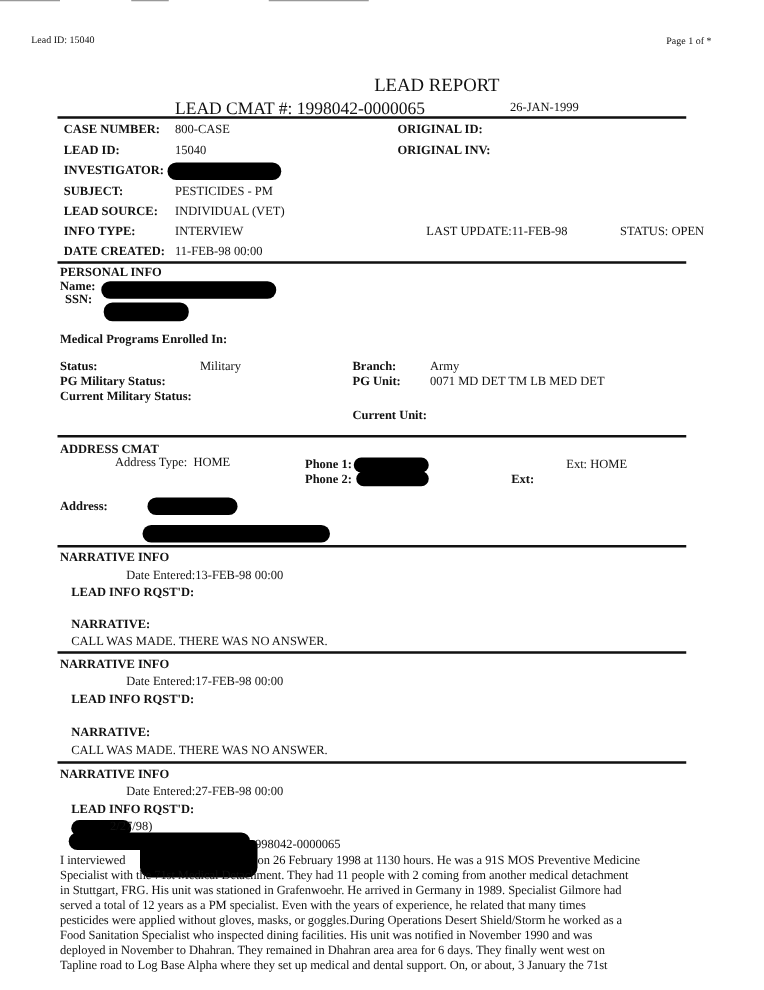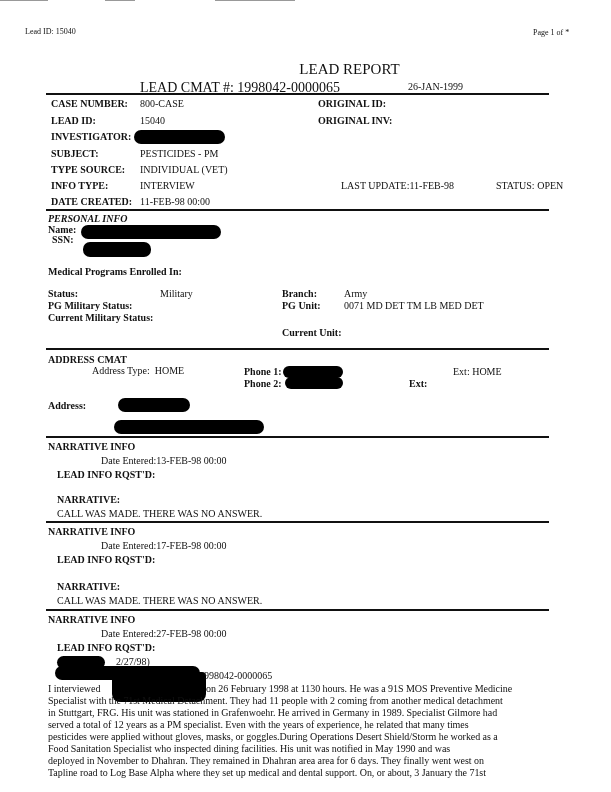--- a/index.html
+++ b/index.html
@@ -42,38 +42,38 @@
 <div class="abs lbl" style="left:51px; top:115px;">LEAD ID:</div>
 <div class="abs" style="left:140px; top:115px;">15040</div>
 <div class="abs lbl" style="left:318px; top:115px;">ORIGINAL INV:</div>
 
 <div class="abs lbl" style="left:51px; top:131px;">INVESTIGATOR:</div>
 <div class="redact" style="left:134px; top:130px; width:91px; height:14px;"></div>
 
 <div class="abs lbl" style="left:51px; top:148px;">SUBJECT:</div>
 <div class="abs" style="left:140px; top:148px;">PESTICIDES - PM</div>
 
-<div class="abs lbl" style="left:51px; top:164px;">TYPE SOURCE:</div>
+<div class="abs lbl" style="left:51px; top:164px;">LEAD SOURCE:</div>
 <div class="abs" style="left:140px; top:164px;">INDIVIDUAL (VET)</div>
 
 <div class="abs lbl" style="left:51px; top:180px;">INFO TYPE:</div>
 <div class="abs" style="left:140px; top:180px;">INTERVIEW</div>
 <div class="abs" style="left:297px; top:180px;">
   <span class="b">LAST UPDATE:</span><span>11-FEB-98</span>
 </div>
 <div class="abs" style="left:452px; top:180px;">
   <span class="b">STATUS:</span>
   <span>OPEN</span>
 </div>
 
 <div class="abs lbl" style="left:51px; top:196px;">DATE CREATED:</div>
 <div class="abs" style="left:140px; top:196px;">11-FEB-98 00:00</div>
 <div class="hr" style="top:209px;"></div>
 
-<div class="abs lbl" style="left:48px; top:213px;font-style:italic;">PERSONAL INFO</div>
+<div class="abs lbl" style="left:48px; top:213px;">PERSONAL INFO</div>
 <div class="abs lbl" style="left:48px; top:224px;">Name:</div>
 <div class="redact" style="left:81px; top:225px; width:140px; height:14px;"></div>
 <div class="abs lbl" style="left:52px; top:234px;">SSN:</div>
 <div class="redact" style="left:83px; top:242px; width:68px; height:15px;"></div>
 <div class="abs lbl" style="left:48px; top:266px;">Medical  Programs Enrolled In:</div>
 
 <div class="abs lbl" style="left:48px; top:288px;">Status:</div>
 <div class="abs" style="left:160px; top:288px;">Military</div>
 <div class="abs lbl" style="left:282px; top:288px;">Branch:</div>
 <div class="abs" style="left:344px; top:288px;">Army</div>
@@ -124,28 +124,28 @@
 <div class="abs" style="left:57px; top:595px;">CALL WAS MADE.  THERE WAS NO ANSWER.</div>
 <div class="hr" style="top:609px;"></div>
 
 <div class="abs lbl" style="left:48px; top:614px;">NARRATIVE INFO</div>
 <div class="abs" style="left:57px; top:628px;">
   <span class="b">Date Entered:</span><span>27-FEB-98 00:00</span>
 </div>
 <div class="abs lbl" style="left:57px; top:642px;">LEAD INFO RQST'D:</div>
 
 <div class="redact" style="left:57px; top:656px; width:48px; height:13px;"></div>
-<div class="abs" style="left:116px; top:656px;">2/27/98)</div>
+<div class="abs" style="left:88px; top:656px;">2/27/98)</div>
 <div class="redact" style="left:55px; top:666px; width:145px; height:14px;"></div>
 <div class="redact" style="left:112px; top:672px; width:94px; height:30px; border-radius:4px 4px 8px 8px;"></div>
 <div class="abs" style="left:204px; top:670px;">998042-0000065</div>
 
 <div class="narr-line" style="top:683px;">
   <span>I interviewed</span>
 </div>
 <div class="narr-line" style="left:206px; top:683px;">on 26 February 1998 at 1130 hours.  He was a 91S MOS Preventive Medicine</div>
 <div class="narr-line" style="top:695px;">Specialist with the 71st Medical Detachment.  They had 11 people with 2 coming from another medical detachment</div>
 <div class="narr-line" style="top:707px;">in Stuttgart, FRG.  His unit was stationed in Grafenwoehr.  He arrived in Germany in 1989.  Specialist Gilmore had</div>
 <div class="narr-line" style="top:719px;">served a total of 12 years as a PM specialist.  Even with the years of experience, he related that many times</div>
 <div class="narr-line" style="top:731px;">pesticides were applied without gloves, masks, or goggles.During Operations Desert Shield/Storm he worked as a</div>
-<div class="narr-line" style="top:743px;">Food Sanitation Specialist who inspected dining facilities.   His unit was notified in May 1990 and was</div>
+<div class="narr-line" style="top:743px;">Food Sanitation Specialist who inspected dining facilities.   His unit was notified in November 1990 and was</div>
 <div class="narr-line" style="top:755px;">deployed in November to  Dhahran.  They remained in Dhahran area area for 6 days. They finally went west on</div>
 <div class="narr-line" style="top:767px;">Tapline road to Log Base Alpha where they set up medical and dental support.  On, or about,   3 January the 71st</div>
 
 </body></html>

